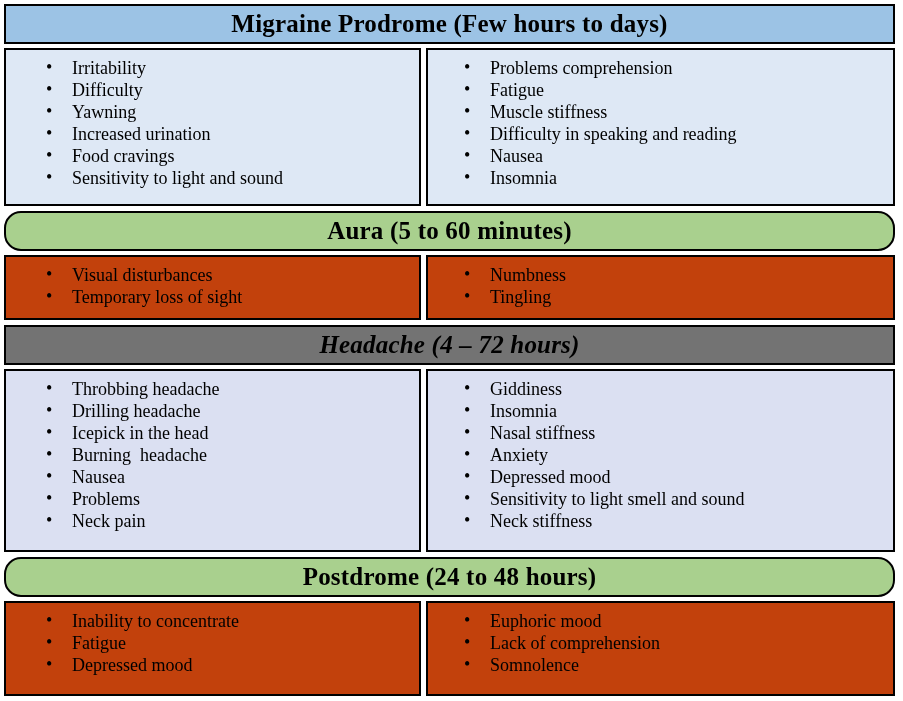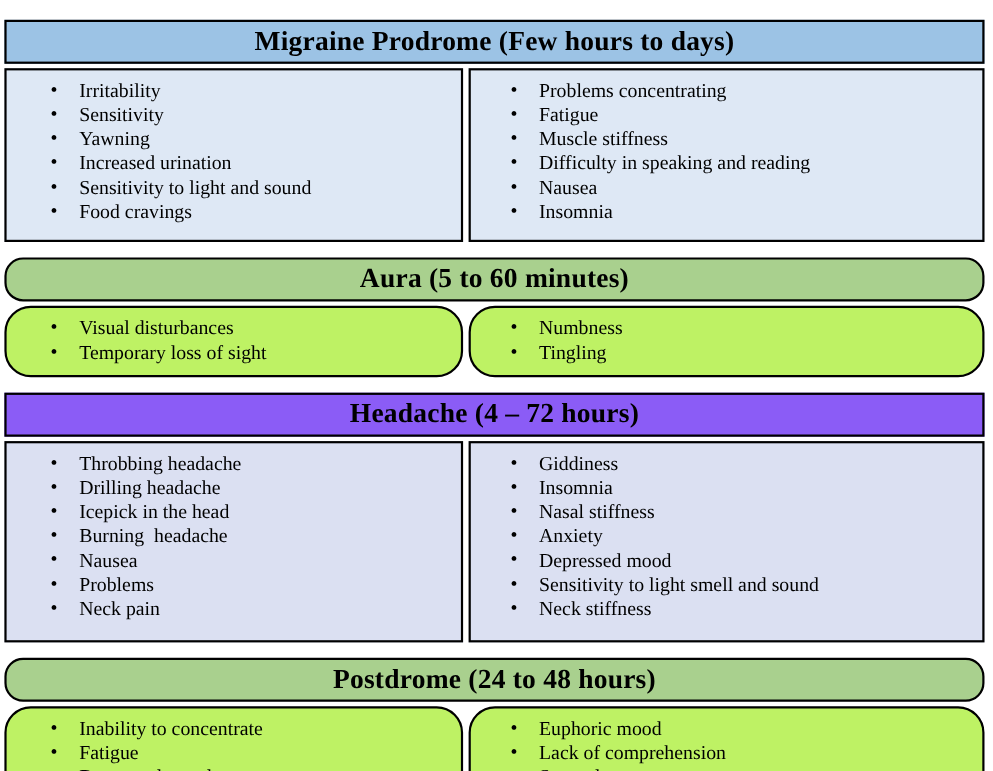--- a/index.html
+++ b/index.html
@@ -28,21 +28,20 @@
   }
   .phase-header {
     border: 2px solid #000000;
     text-align: center;
     font-weight: bold;
     font-size: 25px;
     line-height: 1.0;
     padding: 5px 0 6px 0;
     color: #000000;
     letter-spacing: 0.2px;
-    margin-top: 14px;
   }
   .phase-body {
     display: flex;
     margin-top: 4px;
     gap: 5px;
   }
   .col {
     border: 2px solid #000000;
     box-sizing: border-box;
     padding: 7px 4px 10px 4px;
@@ -80,52 +79,52 @@
   }
   .col-right ul.items li::before {
     left: 32px;
   }
 
   
   .theme-blue .phase-header { background: #9CC3E5; }
   .theme-blue .col { background: #DEE8F5; }
 
   .theme-green .phase-header { background: #A9D08E; border-radius: 17px; }
-  .theme-green .col { background: #bef264; border-radius: 24px; }
+  .theme-green .col { background: #c2410c; }
 
-  .theme-periwinkle .phase-header { background: #8b5cf6; }
+  .theme-periwinkle .phase-header { background: #737373; font-style: italic; }
   .theme-periwinkle .col { background: #DBE0F2; }
 
   
   .phase-prodrome .col { min-height: 158px; }
   .phase-aura .col { min-height: 62px; }
   .phase-headache .col { min-height: 183px; }
   .phase-postdrome .col { min-height: 95px; }
 </style>
 </head>
 <body>
 
 <div class="table-wrap">
 
   <section class="phase phase-prodrome theme-blue">
     <div class="phase-header">Migraine Prodrome (Few hours to days)</div>
     <div class="phase-body">
       <div class="col col-left">
         <ul class="items">
           <li>Irritability</li>
-          <li>Sensitivity</li>
+          <li>Difficulty</li>
           <li>Yawning</li>
           <li>Increased urination</li>
+          <li>Food cravings</li>
           <li>Sensitivity to light and sound</li>
-          <li>Food cravings</li>
         </ul>
       </div>
       <div class="col col-right">
         <ul class="items">
-          <li>Problems concentrating</li>
+          <li>Problems comprehension</li>
           <li>Fatigue</li>
           <li>Muscle stiffness</li>
           <li>Difficulty in speaking and reading</li>
           <li>Nausea</li>
           <li>Insomnia</li>
         </ul>
       </div>
     </div>
   </section>
 

